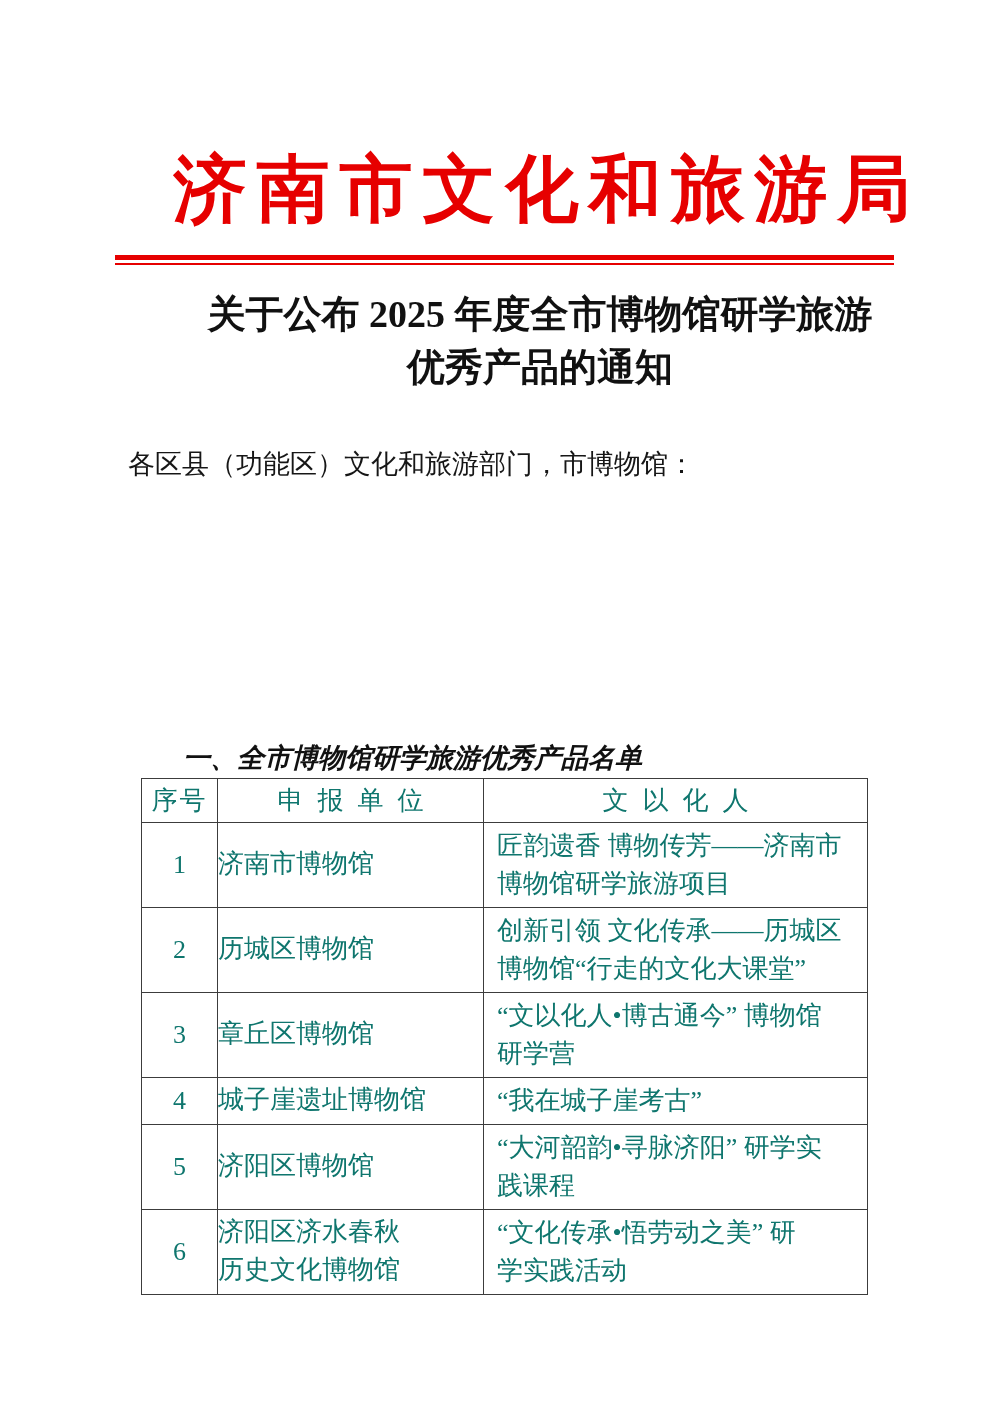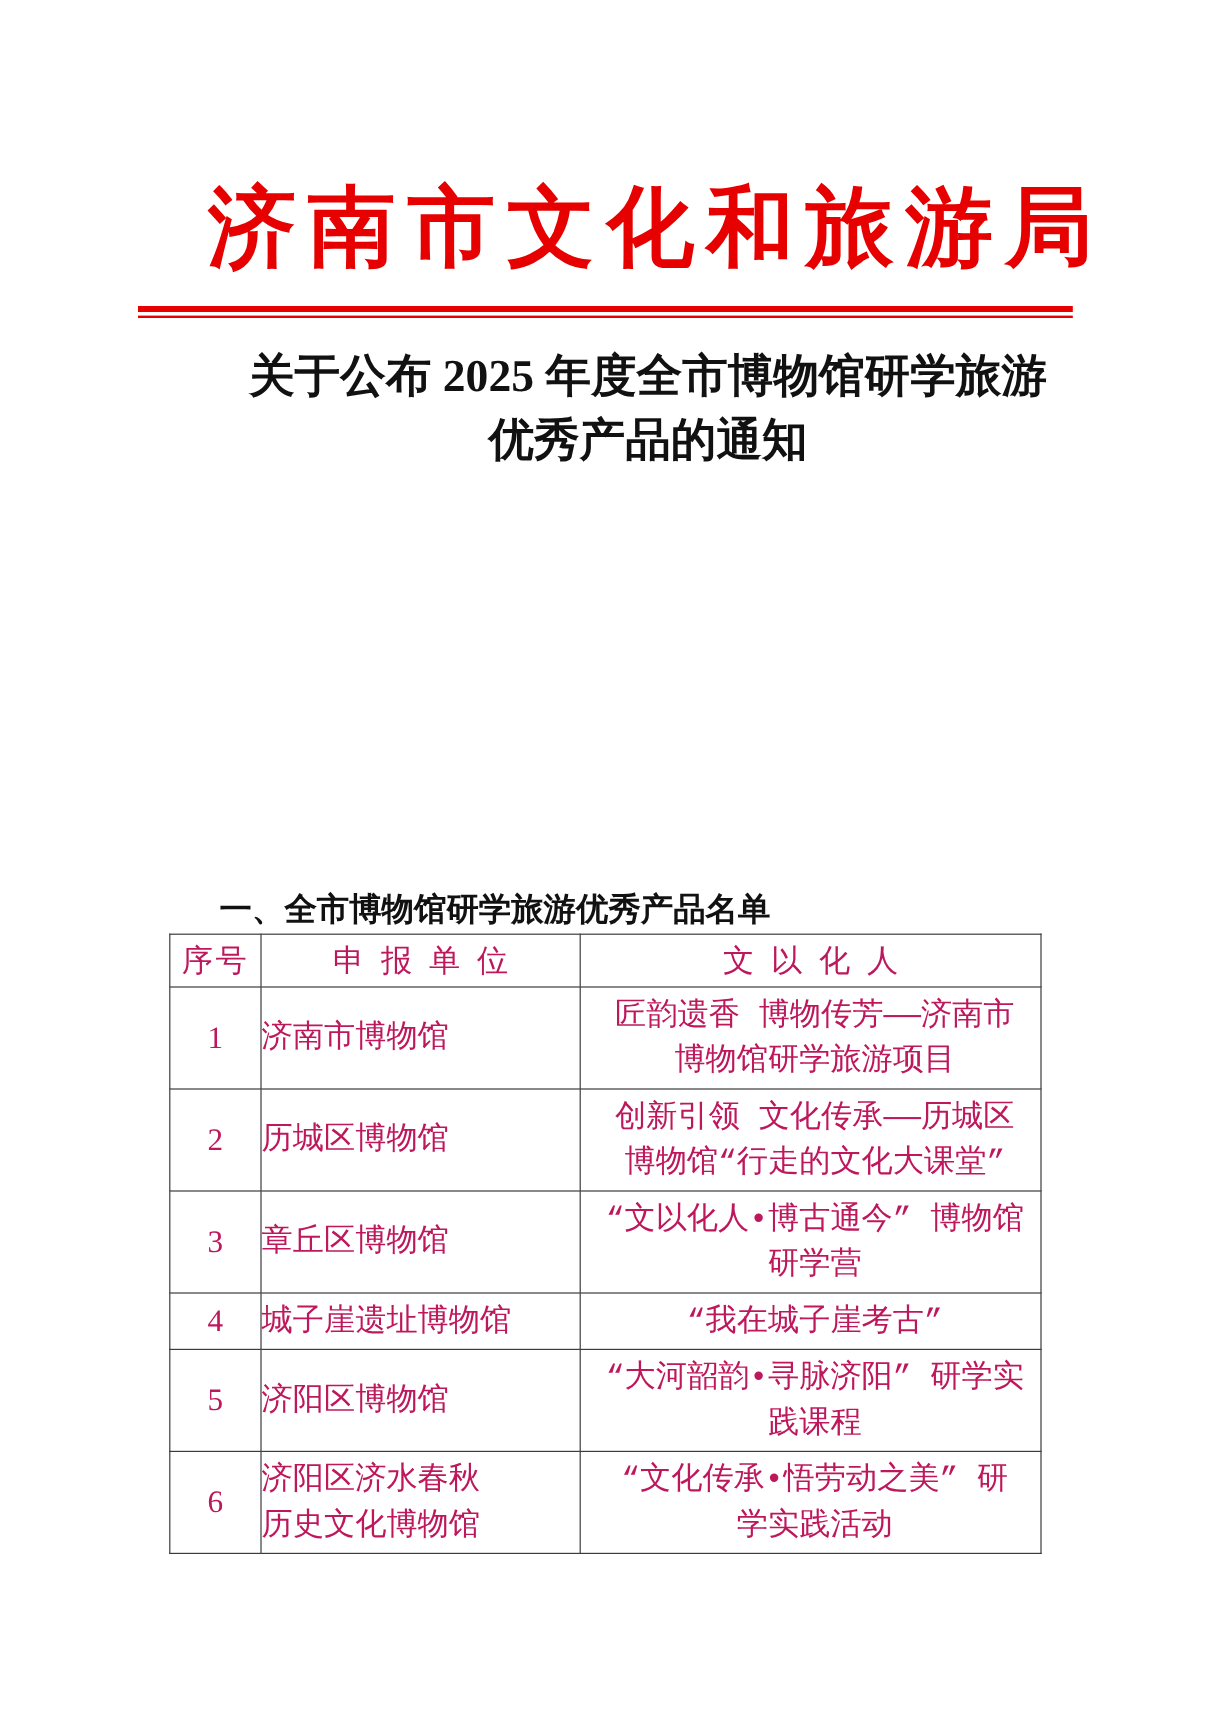--- a/index.html
+++ b/index.html
@@ -78,32 +78,33 @@
   
   .section-heading {
     position: absolute;
     top: 741px;
     left: 183px;
     font-family: "Liberation Sans", "DejaVu Sans", sans-serif;
     font-weight: bold;
     font-size: 27px;
     line-height: 34px;
     color: #111111;
+    font-style: italic;
   }
 
   
   table.products {
     position: absolute;
     top: 778px;
     left: 141px;
     width: 726px;
     border-collapse: collapse;
     table-layout: fixed;
     font-size: 26px;
-    color: #be185d;
+    color: #0f766e;
   }
   table.products th, table.products td {
     border: 1.5px solid var(--table-border);
     vertical-align: middle;
     font-weight: normal;
   }
   table.products thead tr { height: 44px; }
   table.products tbody tr:nth-child(1) { height: 85px; }
   table.products tbody tr:nth-child(2) { height: 81px; }
   table.products tbody tr:nth-child(3) { height: 84px; }
@@ -115,43 +116,43 @@
   th.h-unit, th.h-product { text-align: center; letter-spacing: 14px; text-indent: 14px; }
 
   td.c-no { text-align: center; }
   td.c-unit {
     text-align: left;
     white-space: pre-line;
     line-height: 38px;
     font-family: Liberation Mono, monospace;
   }
   td.c-product {
-    text-align: center;
+    text-align: left;
     padding: 4px 6px 4px 13px;
     white-space: pre-line;
     line-height: 38px;
-    font-family: Liberation Mono, monospace;
   }
 </style>
 </head>
 <body>
 
 <div class="letterhead">济南市文化和旅游局</div>
 
 <div class="red-rule">
   <div class="thick"></div>
   <div class="thin"></div>
 </div>
 
 <div class="doc-title">
   <div>关于公布 2025 年度全市博物馆研学旅游</div>
   <div>优秀产品的通知</div>
 </div>
 
 <div class="body-block">
+  <p class="salutation">各区县（功能区）文化和旅游部门，市博物馆：</p>
 </div>
 
 <div class="section-heading">一、全市博物馆研学旅游优秀产品名单</div>
 
 <table class="products">
   <colgroup>
     <col style="width:76px">
     <col style="width:266px">
     <col style="width:384px">
   </colgroup>

